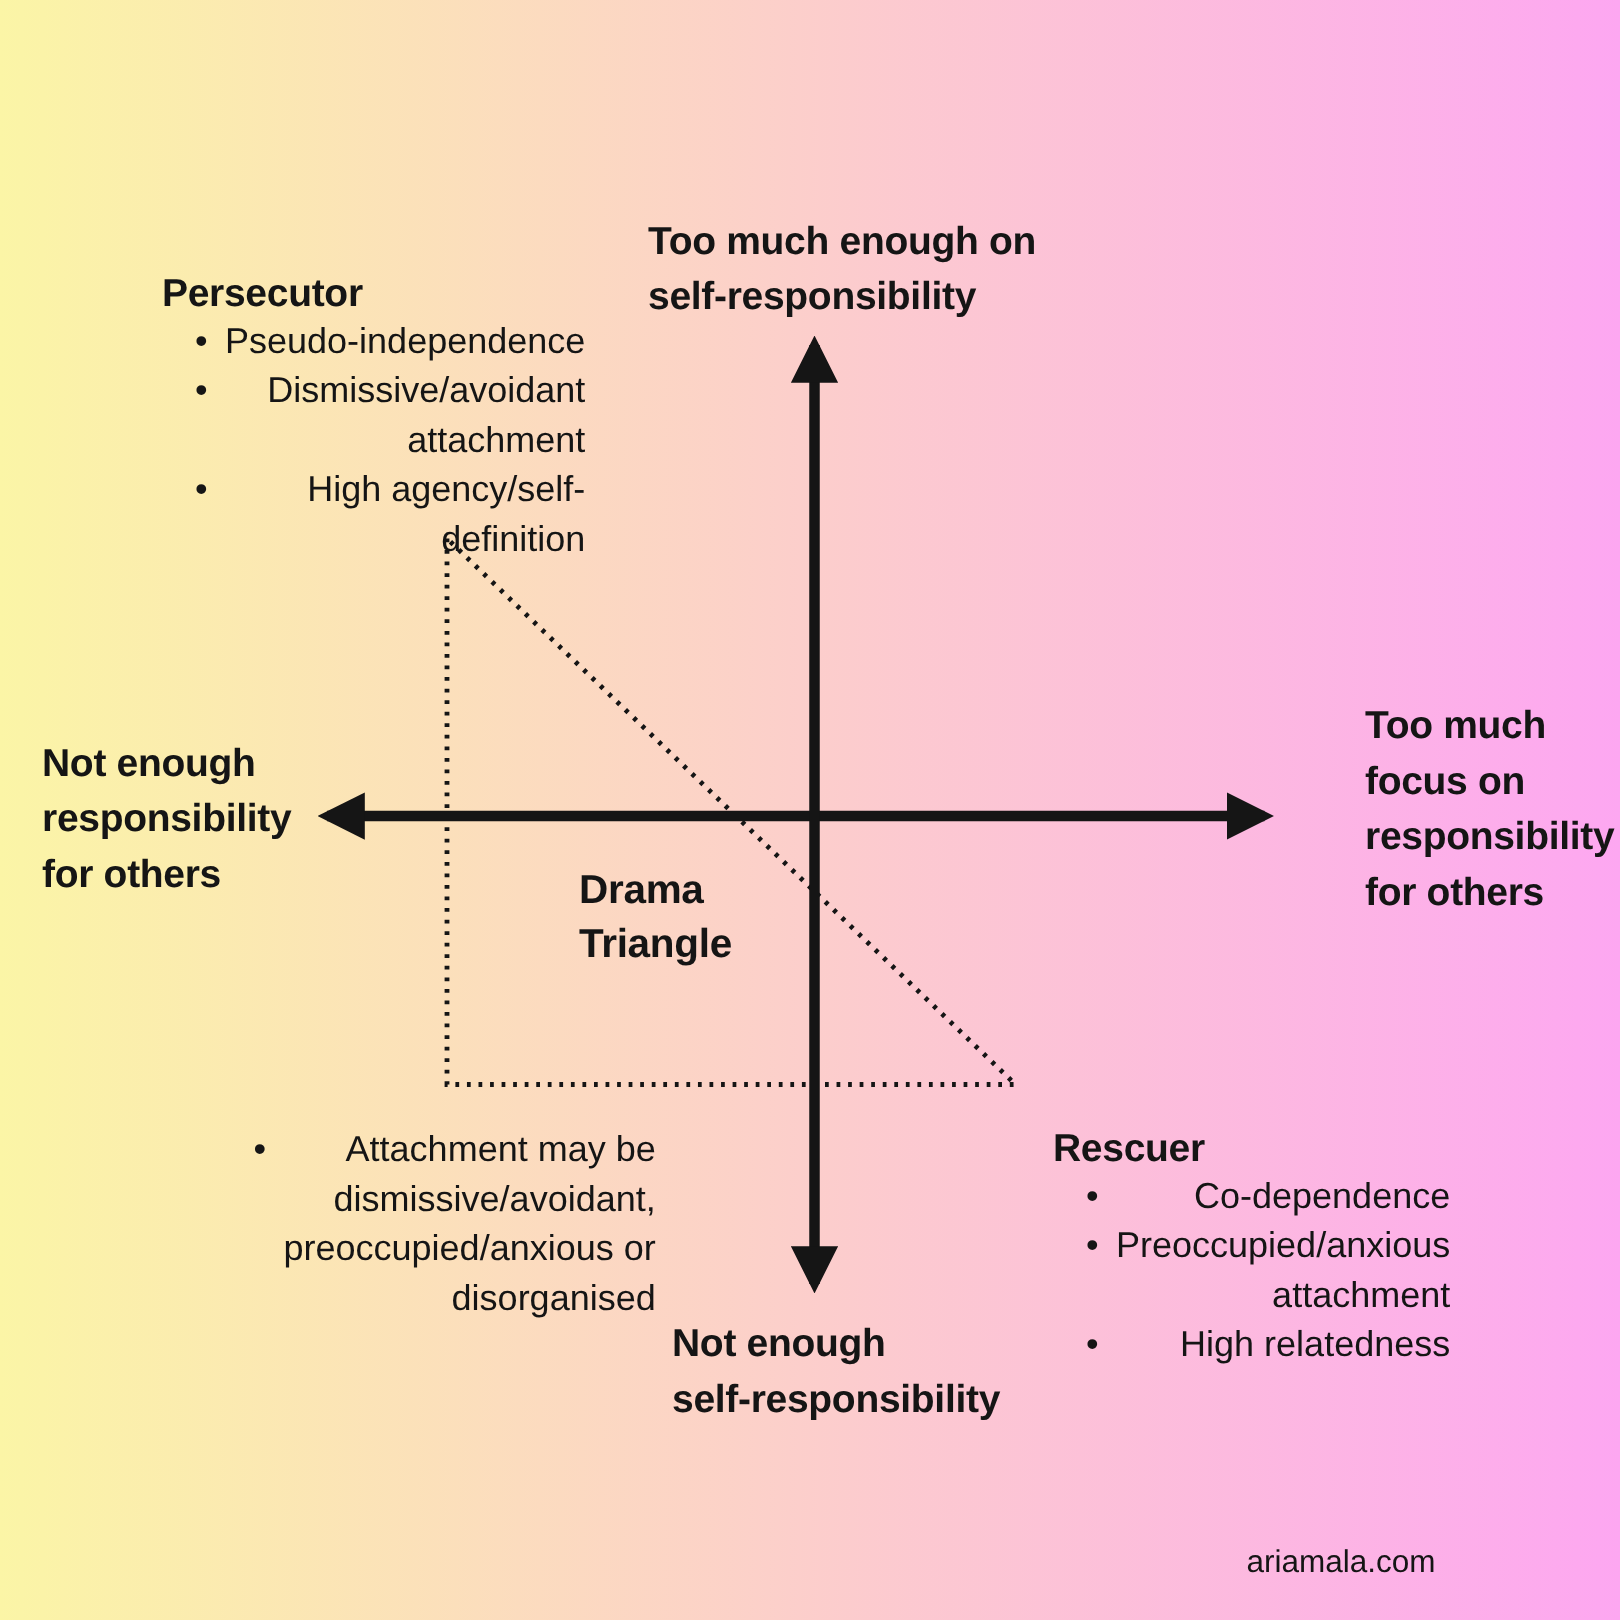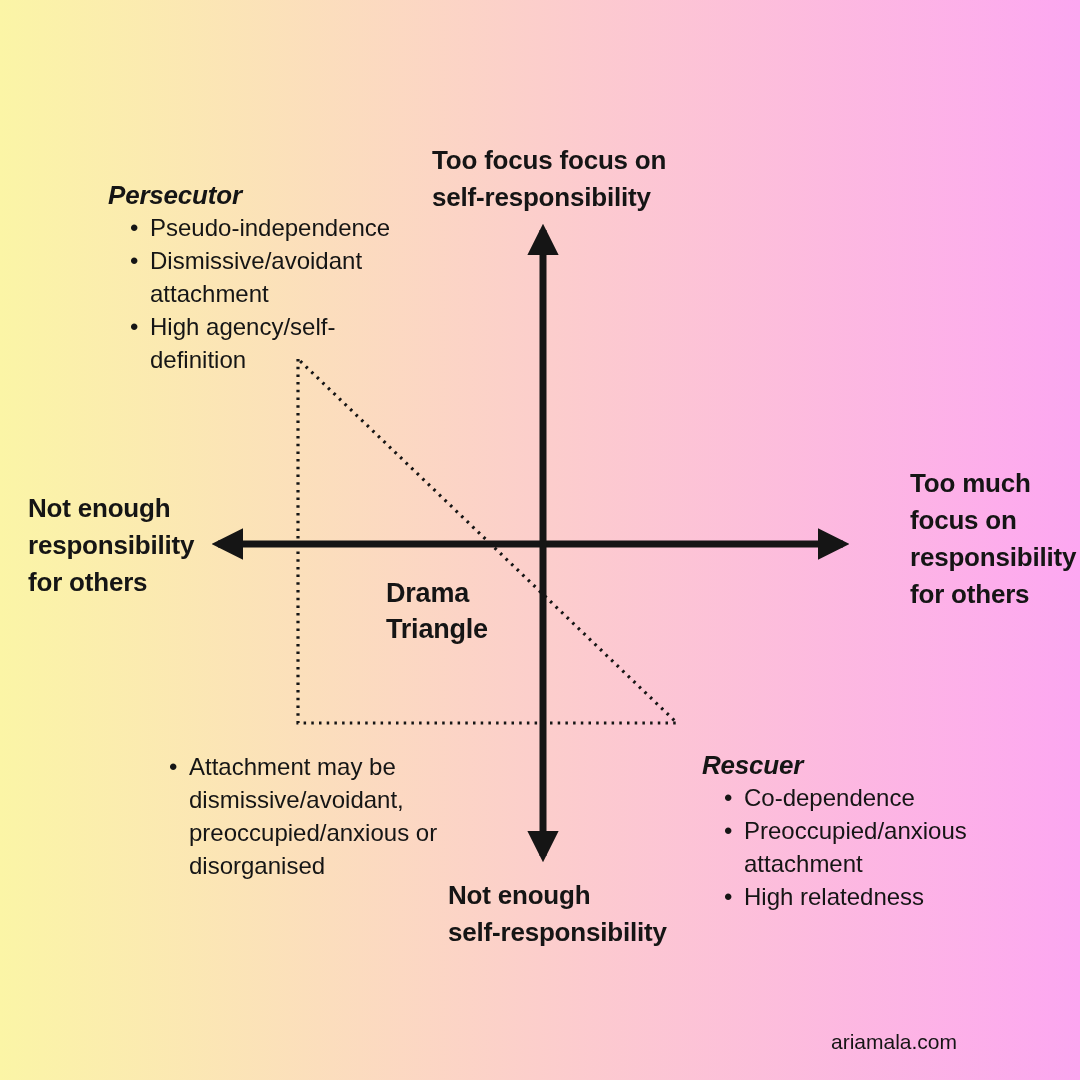--- a/index.html
+++ b/index.html
@@ -19,26 +19,26 @@
     font-weight:bold;font-size:26px;line-height:37px;
     white-space:pre-line;letter-spacing:-0.2px;
   }
   .center-label{
     font-weight:bold;font-size:27px;line-height:36px;
     white-space:pre-line;letter-spacing:-0.2px;margin-left:36px;
   }
   .quad h3{
     margin:0;font-size:26px;line-height:31px;font-weight:bold;
     letter-spacing:-0.2px;
-    font-style:italic;
   }
   .quad ul{margin:0;padding:0 0 0 42px;list-style:none;}
   .quad li{
     position:relative;font-size:24px;line-height:33px;
     white-space:pre-line;
+    text-align:right;
   }
   .quad li::before{
     content:"\2022";
     position:absolute;left:-20px;top:0;
     font-size:24px;line-height:33px;
   }
   .watermark{font-size:21px;line-height:26px;margin-top:14px;}
 </style>
 </head>
 <body>
@@ -49,21 +49,21 @@
     <defs>
       <marker id="ah" viewBox="0 0 10 10" refX="8" refY="5" markerWidth="4.5" markerHeight="4.5" orient="auto-start-reverse">
         <path d="M0 0 L10 5 L0 10 z" fill="currentColor"></path>
       </marker>
     </defs>
     <polygon class="tri" points="298,359 298,723 677,723"></polygon>
     <line class="axis-line" x1="218" y1="544" x2="843" y2="544" marker-start="url(#ah)" marker-end="url(#ah)"></line>
     <line class="axis-line" x1="543" y1="230" x2="543" y2="856" marker-start="url(#ah)" marker-end="url(#ah)"></line>
   </svg>
 
-  <div class="abs axis-label" style="left:432px;top:142px;">Too focus focus on
+  <div class="abs axis-label" style="left:432px;top:142px;">Too much enough on
 self-responsibility</div>
 
   <div class="abs axis-label" style="left:28px;top:490px;">Not enough
 responsibility
 for others</div>
 
   <div class="abs axis-label" style="left:880px;top:465px;margin-left:30px;">Too much
 focus on
 responsibility
 for others</div>

